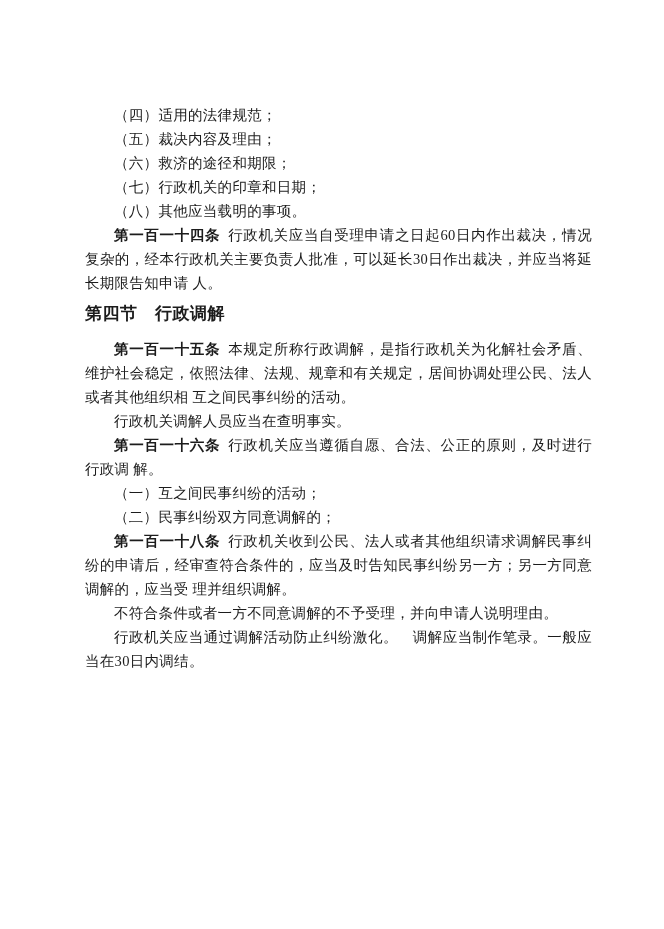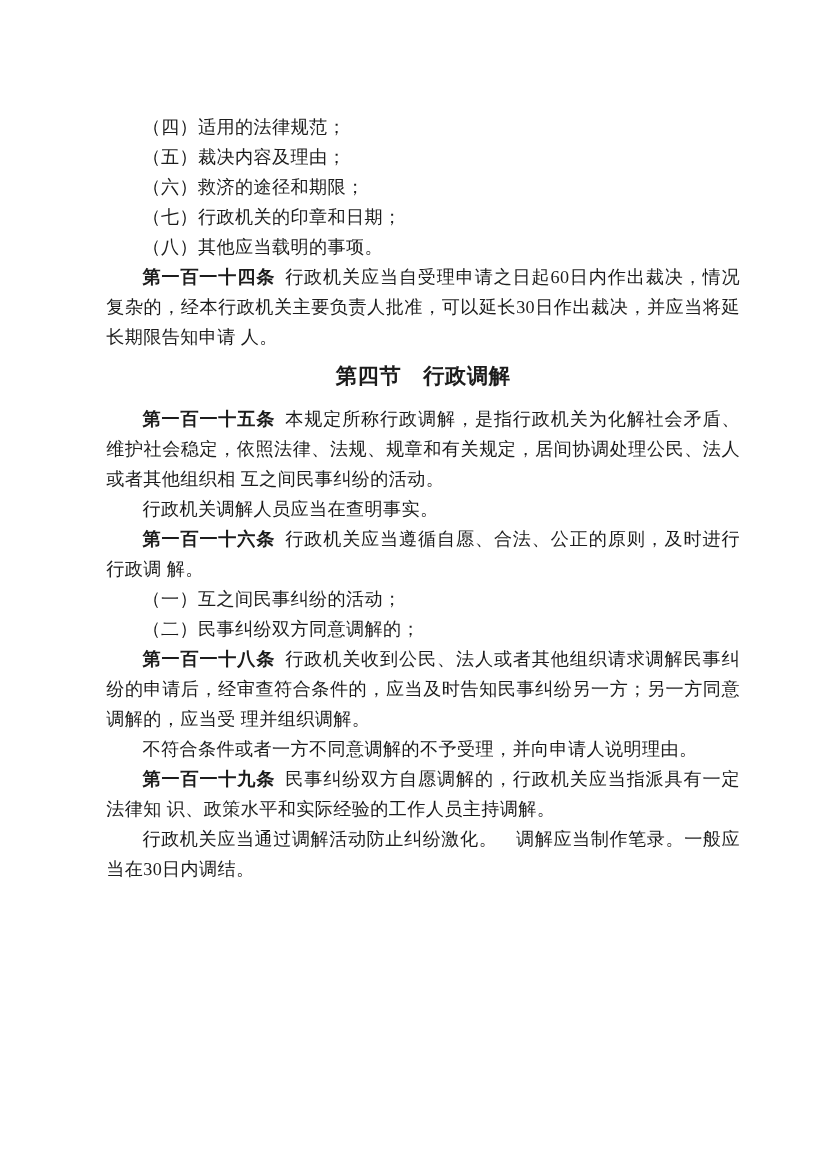--- a/index.html
+++ b/index.html
@@ -12,21 +12,21 @@
     width: 664px;
     height: 929px;
     background: #ffffff;
     overflow: hidden;
     font-family: "Liberation Serif", "DejaVu Serif", serif;
     color: #1c1c1c;
     box-sizing: border-box;
   }
   .content {
     position: absolute;
-    top: 90px;
+    top: 103px;
     left: 85px;
     width: 507px;
   }
   .content p {
     margin: 0;
     font-size: 14.5px;
     line-height: 24px;
     text-indent: 2em;
     text-align: justify;
     letter-spacing: 0.3px;
@@ -35,21 +35,21 @@
     text-align: left;
   }
   .article-label {
     font-weight: bold;
     margin-right: 0.55em;
   }
   h2.section-heading {
     margin: 5px 0 9px 0;
     font-size: 17px;
     font-weight: bold;
-    text-align: center;
+    text-align: left;
     line-height: 28px;
     letter-spacing: 0.5px;
   }
 </style>
 </head>
 <body>
 
 <div class="page">
   <div class="content" id="doc-content">
       <p class="list-item">（四）适用的法律规范；</p>
@@ -59,16 +59,15 @@
       <p class="list-item">（八）其他应当载明的事项。</p>
       <p class="article"><span class="article-label">第一百一十四条</span><span>行政机关应当自受理申请之日起60日内作出裁决，情况复杂的，经本行政机关主要负责人批准，可以延长30日作出裁决，并应当将延长期限告知申请 人。</span></p>
       <h2 class="section-heading">第四节　行政调解</h2>
       <p class="article"><span class="article-label">第一百一十五条</span><span>本规定所称行政调解，是指行政机关为化解社会矛盾、维护社会稳定，依照法律、法规、规章和有关规定，居间协调处理公民、法人或者其他组织相 互之间民事纠纷的活动。</span></p>
       <p class="plain">行政机关调解人员应当在查明事实。</p>
       <p class="article"><span class="article-label">第一百一十六条</span><span>行政机关应当遵循自愿、合法、公正的原则，及时进行行政调 解。</span></p>
       <p class="list-item">（一）互之间民事纠纷的活动；</p>
       <p class="list-item">（二）民事纠纷双方同意调解的；</p>
       <p class="article"><span class="article-label">第一百一十八条</span><span>行政机关收到公民、法人或者其他组织请求调解民事纠纷的申请后，经审查符合条件的，应当及时告知民事纠纷另一方；另一方同意调解的，应当受 理并组织调解。</span></p>
       <p class="plain">不符合条件或者一方不同意调解的不予受理，并向申请人说明理由。</p>
-      <p class="article"><span class="article-label">第一百一十九条</span><span>民事纠纷双方自愿调解的，行政机关应当指派具有一定法律知 识、政策水平和实际经验的工作人员主持调解。</span></p>
       <p class="plain">行政机关应当通过调解活动防止纠纷激化。　调解应当制作笔录。一般应当在30日内调结。</p>
     </div>
 </div>
 
 </body></html>

